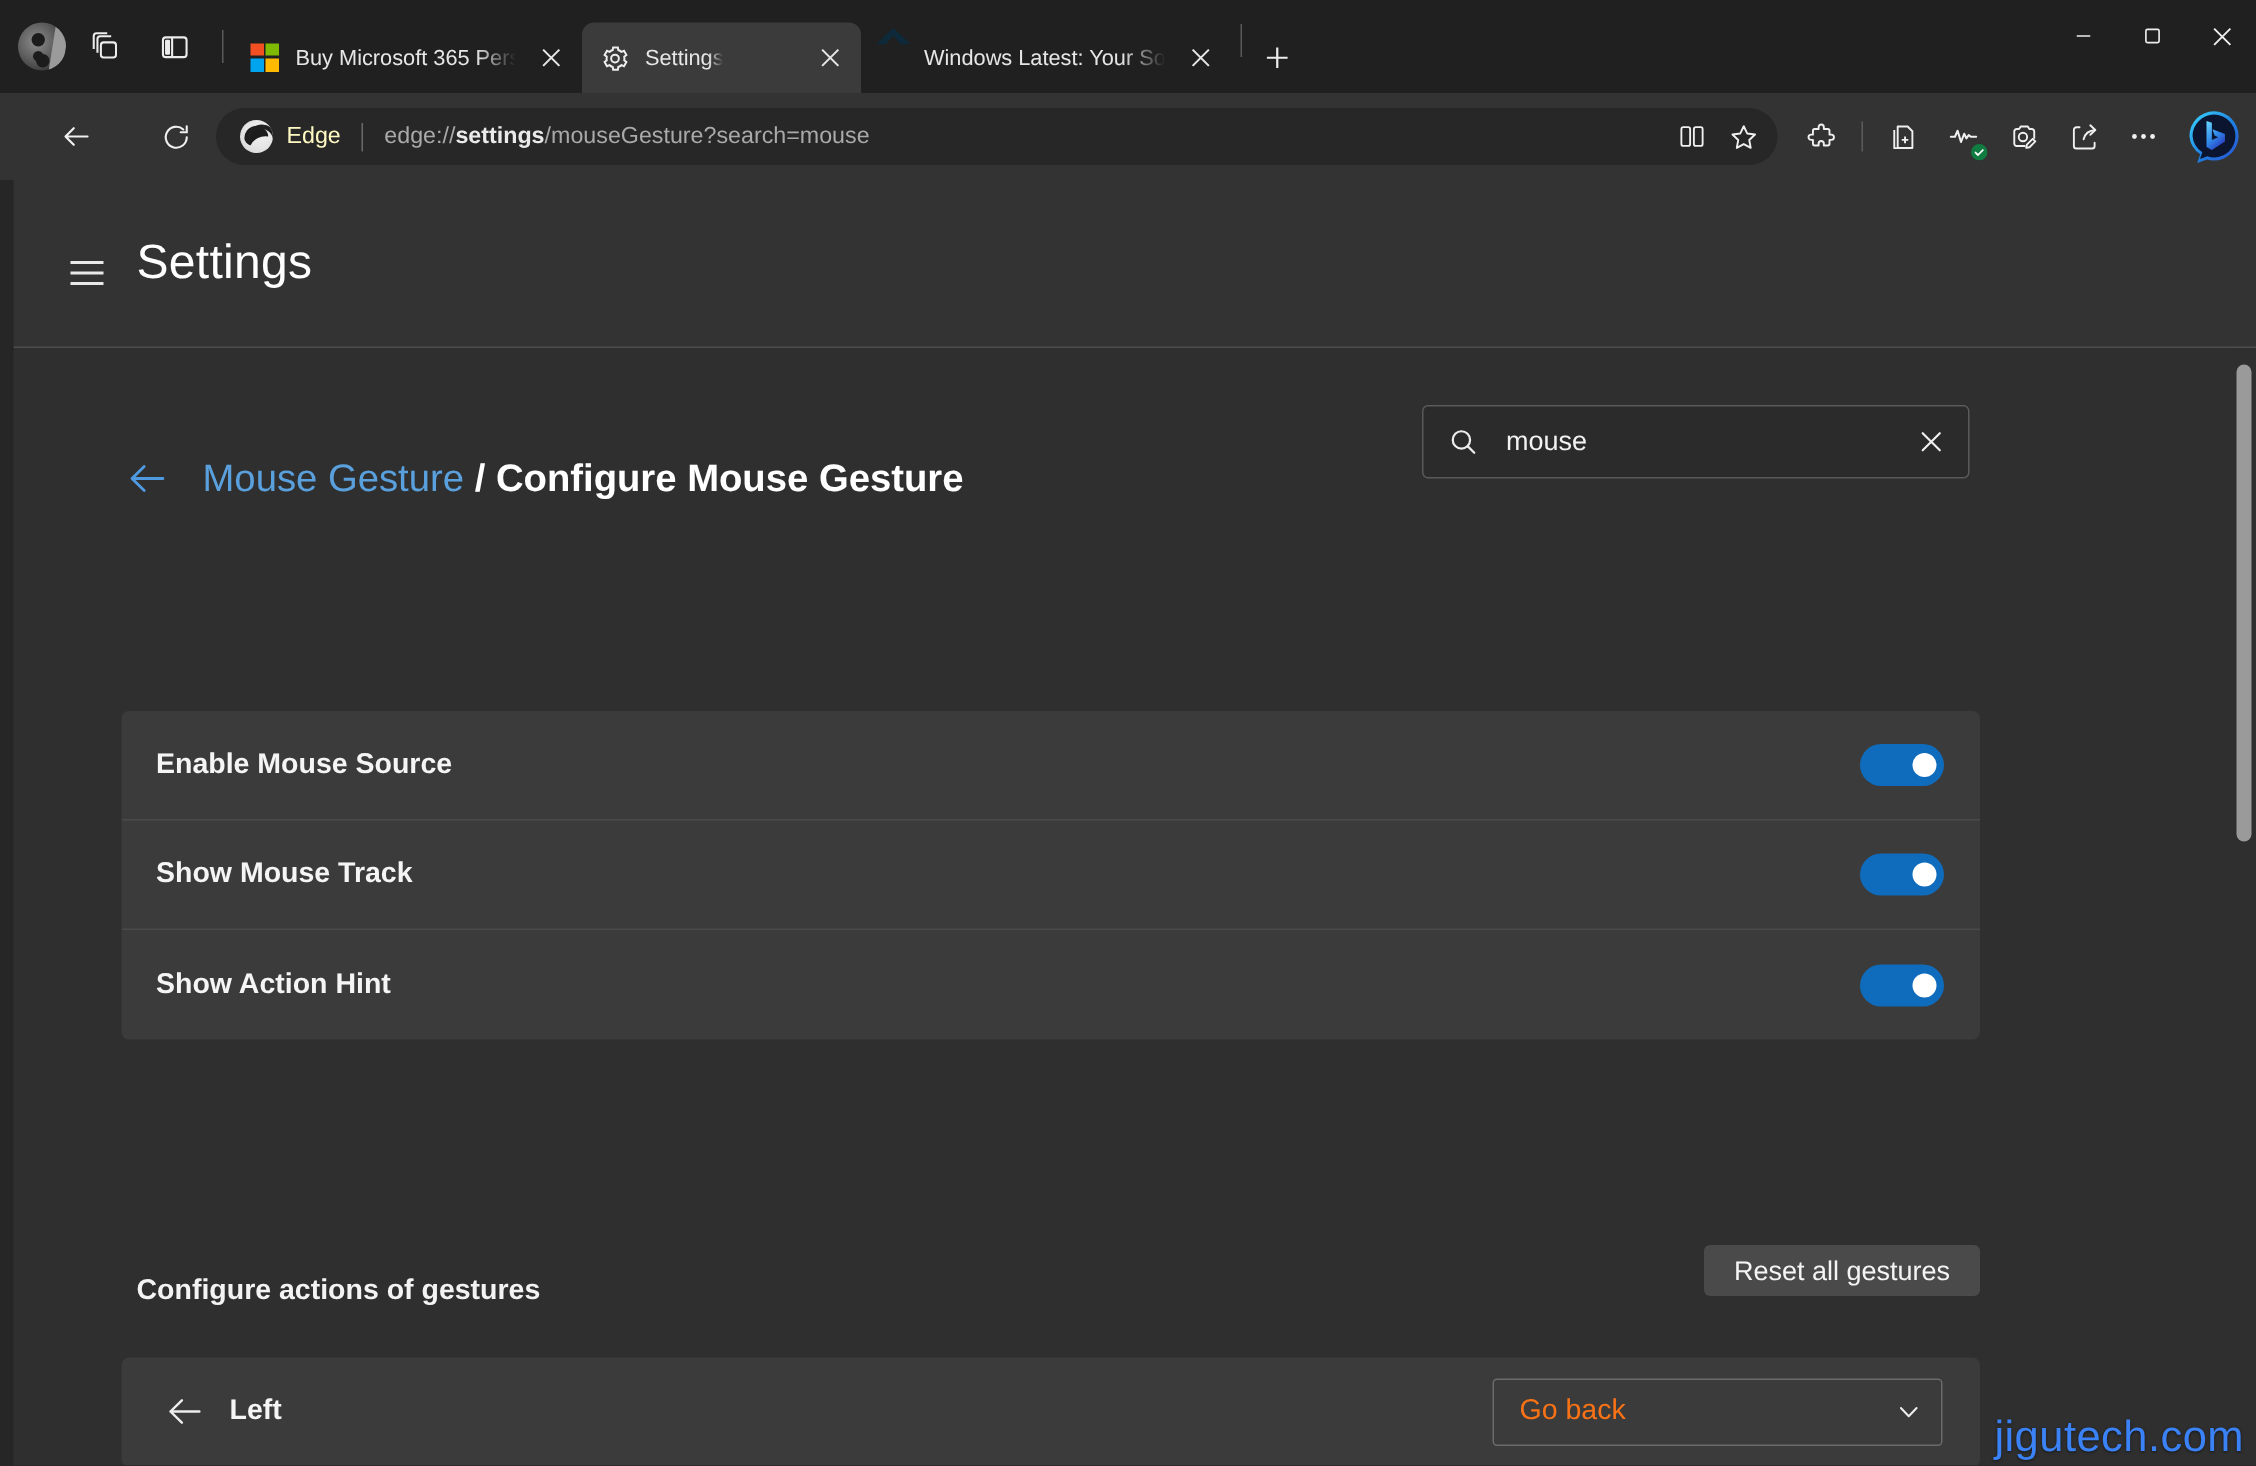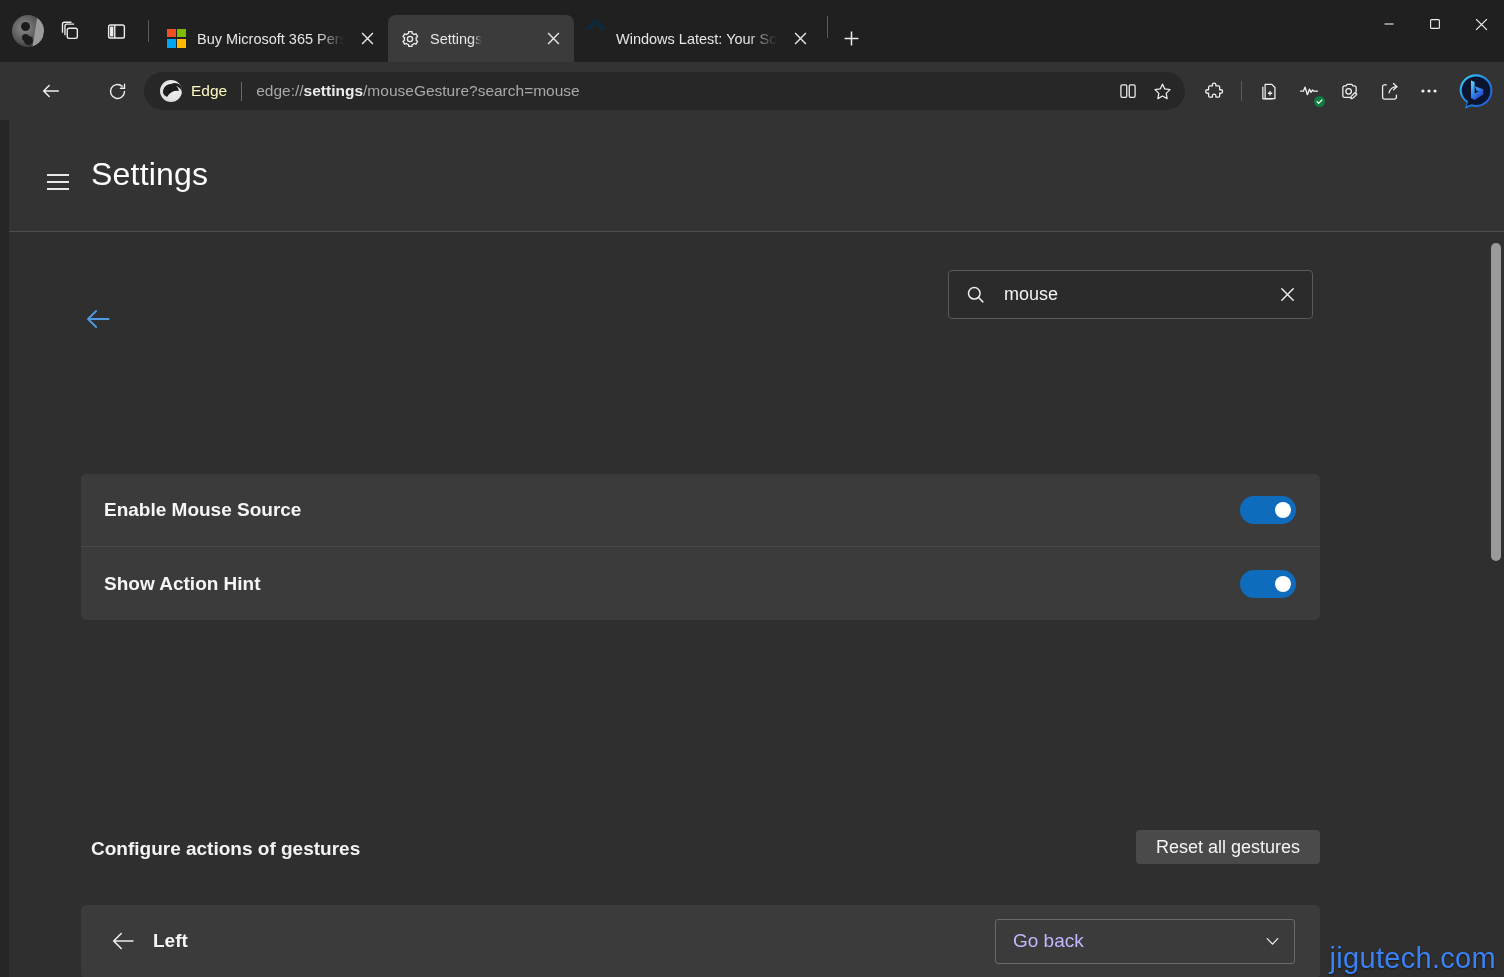--- a/index.html
+++ b/index.html
@@ -201,42 +201,42 @@
   }
   .toggle::after {
     content:""; position:absolute; right: 5px; top: 50%; transform: translateY(-50%);
     width: 16px; height: 16px; border-radius: 50%; background: #ffffff;
   }
 
   #section-head {
     position: absolute; left: 72px; top: 598px; width: 1239px; height: 66px;
   }
   #section-title {
-    position: absolute; left: 10px; top: 8px;
+    position: absolute; left: 10px; top: 20px;
     font-size: 19px; color: #f3f3f3; font-weight: 700;
   }
   #reset-btn {
     position: absolute; right: 0; top: 0; height: 34px; padding: 12px 20px;
     background: #4a4a4a; border: 0; border-radius: 4px;
     color: #f4f4f4; font-size: 18px; font-family: "Liberation Sans", sans-serif;
     display: flex; align-items: center;
   }
 
   #gestures-card { top: 673px; }
   .gesture-row {
     height: 73px; display: flex; align-items: center;
     padding: 0 25px 0 28px; border-bottom: 1px solid #4a4a4a;
   }
   .gesture-icon { width: 44px; color: #ededed; display: flex; align-items: center; }
   .gesture-label { font-size: 19px; color: #f5f5f5; font-weight: 700; }
   .gesture-select {
     margin-left: auto; width: 300px; height: 45px;
     background: #3b3b3b; border: 1px solid #6a6a6a; border-radius: 3px;
     display: flex; align-items: center; padding: 0 12px 0 17px;
-    color: #c4b5fd; font-size: 19px; flex: 0 0 auto;
+    color: #f97316; font-size: 19px; flex: 0 0 auto;
   }
   .gesture-select .chev { margin-left: auto; color: #ededed; display:flex; align-items:center; }
 
   
   #scrollbar {
     position: absolute; right: 0; top: 113px; width: 16px; bottom: 0;
     background: #2f2f2f; z-index: 6;
   }
   #scroll-thumb {
     position: absolute; left: 3px; top: 10px; width: 10px; height: 318px;
@@ -470,25 +470,30 @@
   </div>
 
   <div id="content">
 
     <div id="breadcrumb">
       <span id="back-arrow">
         <svg width="30" height="30" viewBox="0 0 24 24" fill="none" stroke="#4f9ae0" stroke-width="1.5" stroke-linecap="round" stroke-linejoin="round">
           <path d="M20.5 12H4M10.5 5.6L4 12L10.5 18.4"></path>
         </svg>
       </span>
+      <span id="crumb-text"><span class="crumb-link">Mouse Gesture</span><span class="crumb-sep"> / </span><span>Configure Mouse Gesture</span></span>
     </div>
 
     <div class="card" id="toggles-card">
       <div class="toggle-row">
         <span class="toggle-label">Enable Mouse Source</span>
+        <span class="toggle"></span>
+      </div>
+      <div class="toggle-row">
+        <span class="toggle-label">Show Mouse Track</span>
         <span class="toggle"></span>
       </div>
       <div class="toggle-row">
         <span class="toggle-label">Show Action Hint</span>
         <span class="toggle"></span>
       </div>
     </div>
 
     <div id="section-head">
       <div id="section-title">Configure actions of gestures</div>

